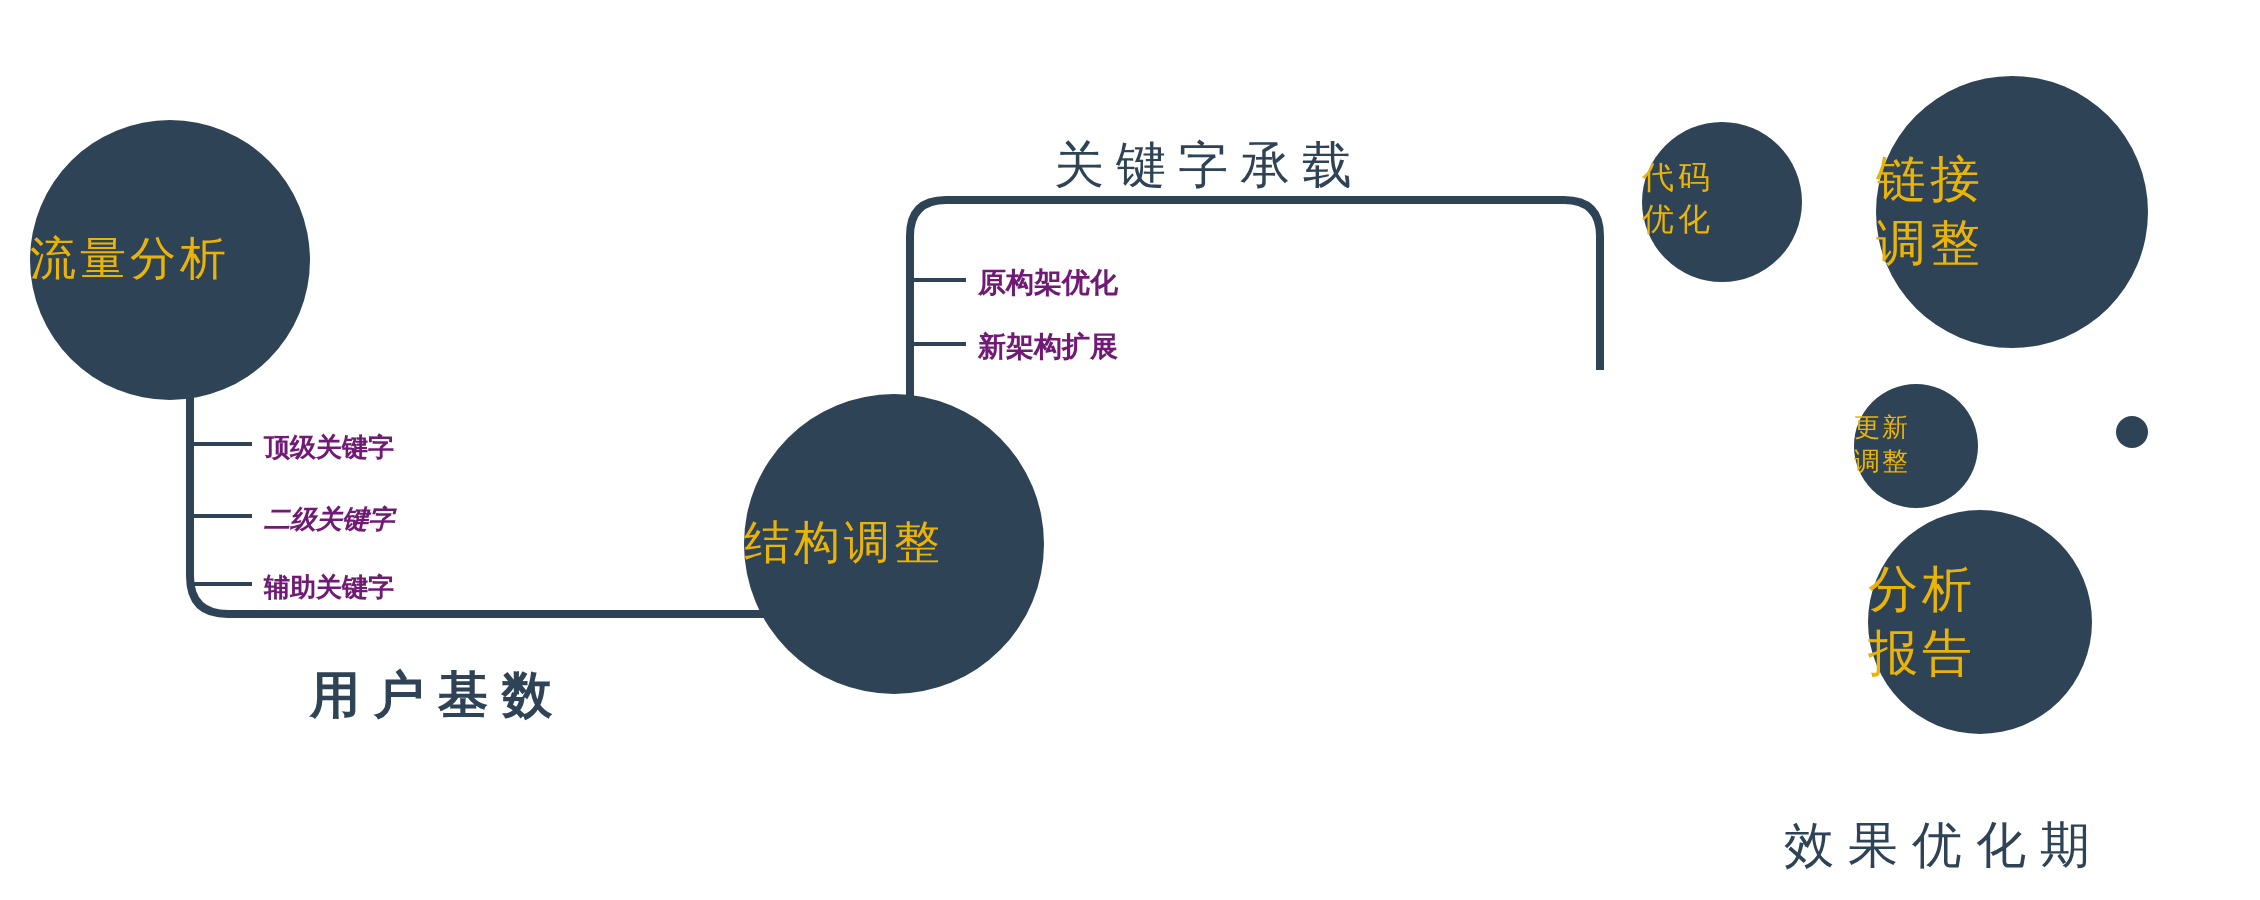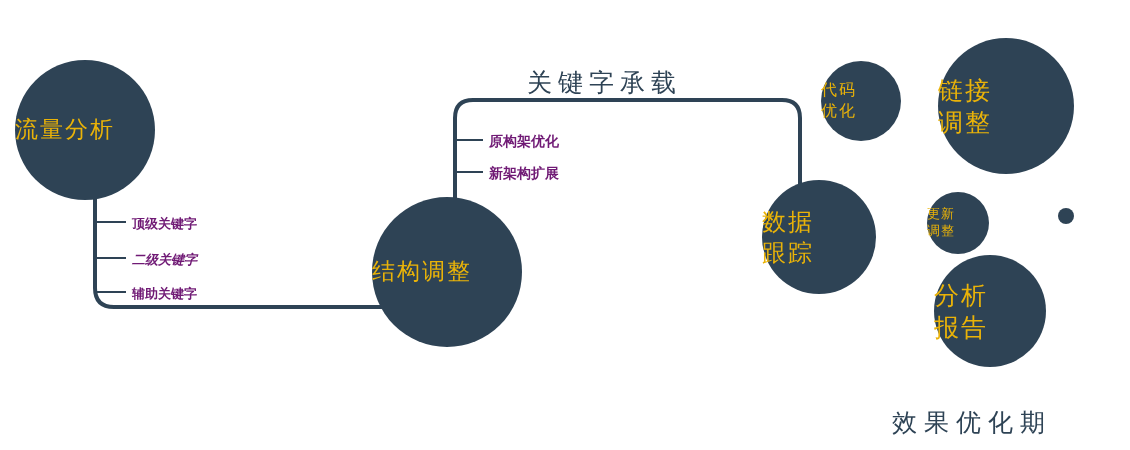--- a/index.html
+++ b/index.html
@@ -84,24 +84,20 @@
   </svg>
 
   <div class="node n-traffic">
     <span>流量分析</span>
   </div>
 
   <div class="node n-structure">
     <span>结构调整</span>
   </div>
 
-  <div class="node n-tracking">
-    <span>数据</span>
-    <span>跟踪</span>
-  </div>
 
   <div class="node n-code">
     <span>代码</span>
     <span>优化</span>
   </div>
 
   <div class="node n-link">
     <span>链接</span>
     <span>调整</span>
   </div>
@@ -112,20 +108,21 @@
   </div>
 
   <div class="node n-dot"></div>
 
   <div class="node n-report">
     <span>分析</span>
     <span>报告</span>
   </div>
 
   <div class="edge-label l-carry">关键字承载</div>
+  <div class="edge-label l-base">用户基数</div>
   <div class="edge-label l-effect">效果优化期</div>
 
   <div class="branch-label b-top">顶级关键字</div>
   <div class="branch-label b-sec">二级关键字</div>
   <div class="branch-label b-aux">辅助关键字</div>
   <div class="branch-label b-orig">原构架优化</div>
   <div class="branch-label b-new">新架构扩展</div>
 
 </div>
 

